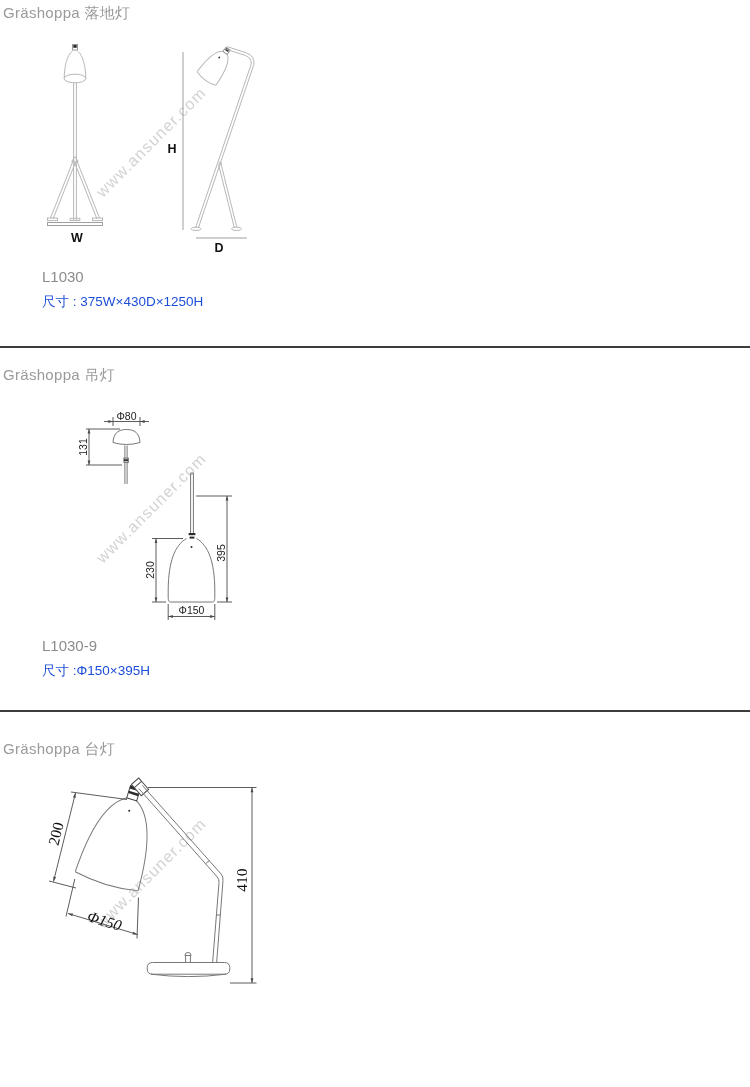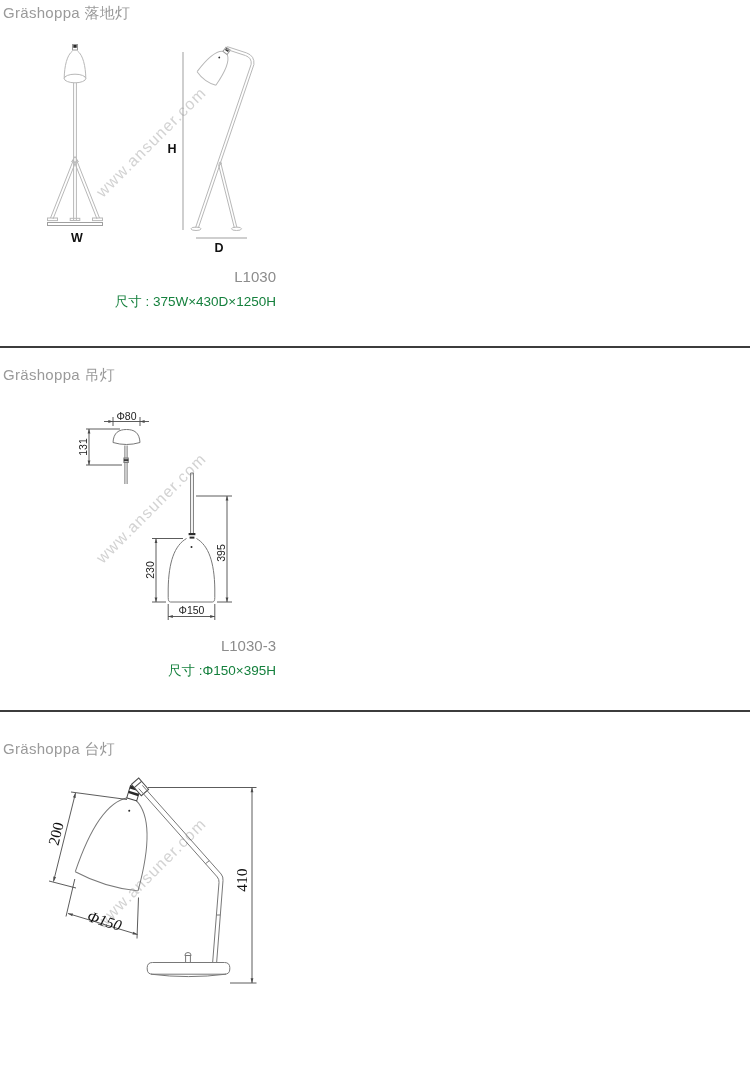--- a/index.html
+++ b/index.html
@@ -1,21 +1,21 @@
 <!DOCTYPE html>
 <html><head>
 <meta charset="utf-8">
 <style>
   html,body{margin:0;padding:0;background:#fff;}
   .page{position:relative;width:750px;height:1087px;background:#ffffff;overflow:hidden;
         font-family:"Liberation Sans",sans-serif;}
   .sec-title{position:absolute;left:3px;font-size:15px;color:#9a9a9a;letter-spacing:.3px;text-align:right;}
-  .caption{position:absolute;left:36px;width:240px;text-align:right;}
+  .caption{position:absolute;left:42px;width:240px;text-align:left;}
   .model{font-size:15px;color:#8c8c8c;}
-  .size{font-size:13.5px;color:#15803d;margin-top:8px;}
+  .size{font-size:13.5px;color:#1d4ed8;margin-top:8px;}
   .divider{position:absolute;left:0;width:750px;height:2px;background:#3c3c3c;}
   svg{position:absolute;overflow:visible;}
   svg text{font-family:"Liberation Sans",sans-serif;fill:#222;}
   .dimnum{font-size:10.5px;fill:#222;}
   .letter{font-size:12.5px;font-weight:bold;fill:#111;}
   .cad{font-family:"Liberation Serif",serif;font-size:15.5px;fill:#111;}
   .cad-i{font-style:italic;}
   .wm{font-size:16px;fill:#cbcbcb;letter-spacing:1.2px;opacity:.85;}
   .light{stroke:#b8b8b8;fill:none;stroke-width:1;}
   .dimline1{stroke:#9f9f9f;fill:none;stroke-width:1;}
@@ -151,21 +151,21 @@
       <path class="arrow" d="M108.2,220.5 L112.8,219.1 L112.8,221.9 Z"></path>
       <path class="arrow" d="M154.8,220.5 L150.2,219.1 L150.2,221.9 Z"></path>
 
       <text class="dimnum" transform="translate(93.5,174) rotate(-90)" text-anchor="middle">230</text>
       <text class="dimnum" transform="translate(164.5,157) rotate(-90)" text-anchor="middle">395</text>
       <text class="dimnum" x="131.5" y="217.5" text-anchor="middle">Φ150</text>
     </g>
   </svg>
 
   <div class="caption" style="top:637px">
-    <div class="model">L1030-3</div>
+    <div class="model">L1030-9</div>
     <div class="size">尺寸 :Φ150×395H</div>
   </div>
 
   <div class="divider" style="top:710px"></div>
 
   <div class="sec-title" style="top:740px">Gräshoppa 台灯</div>
 
   <svg style="left:40px;top:755px" width="240" height="244" viewBox="0 0 240 244">
 
     <text class="wm" transform="translate(115,122) rotate(-45)" text-anchor="middle">www.ansuner.com</text>

